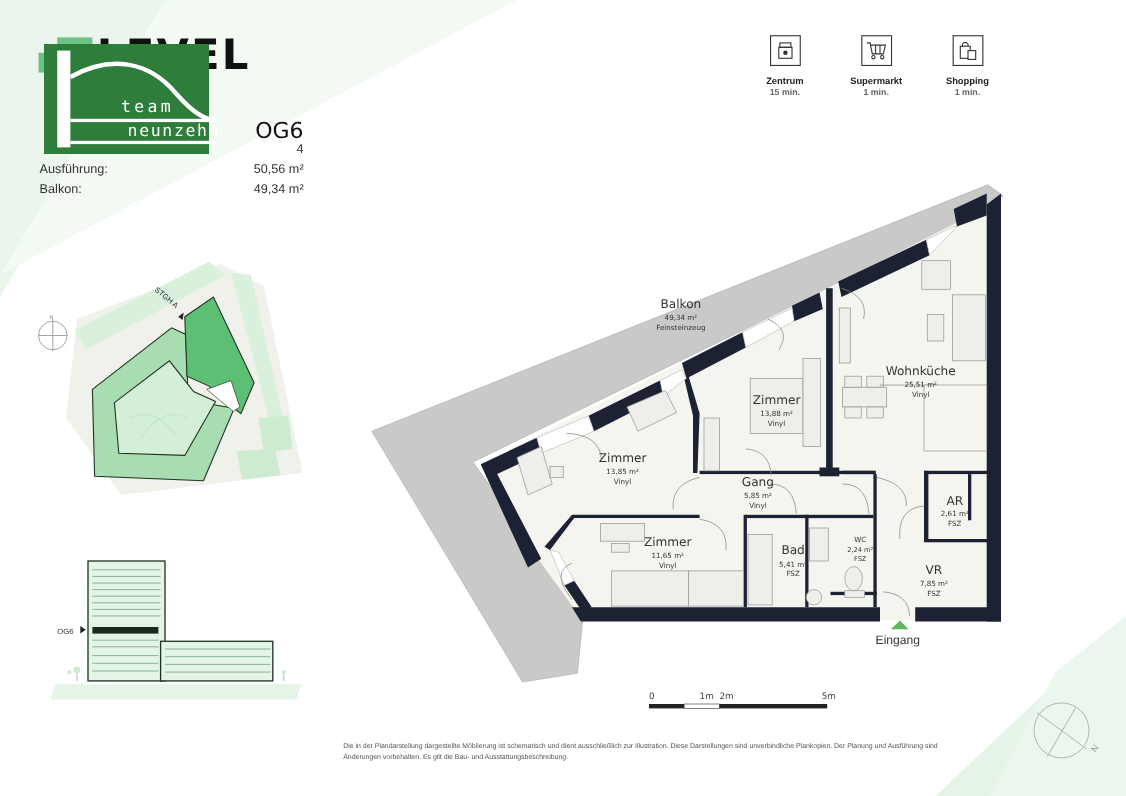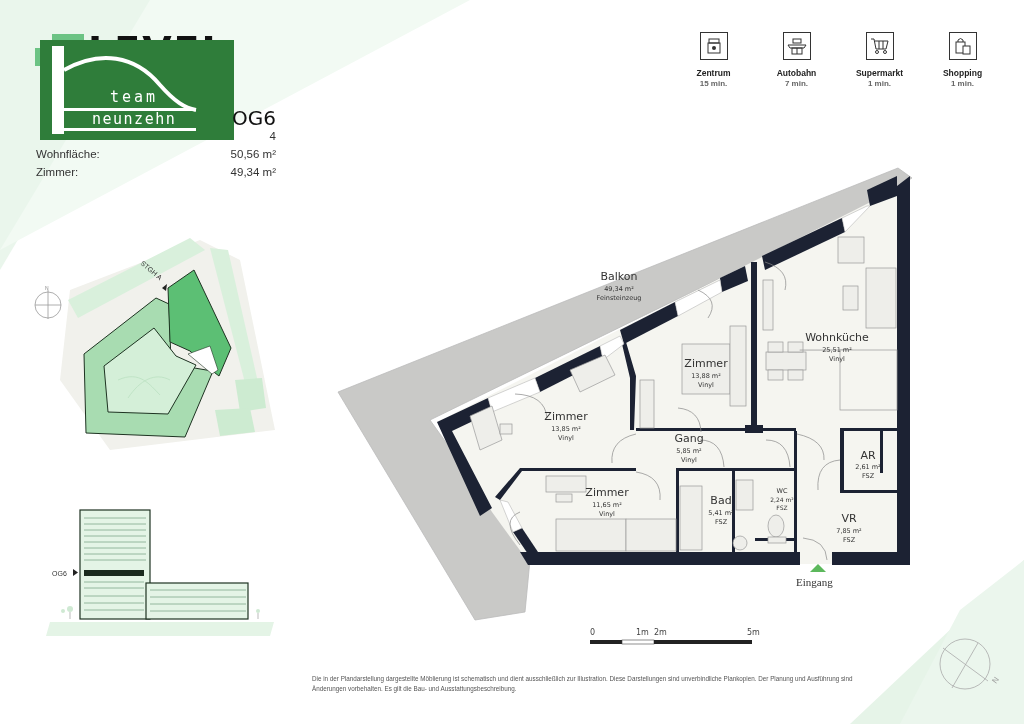--- a/index.html
+++ b/index.html
@@ -1,38 +1,38 @@
 <!DOCTYPE html>
 <html><head>
   <meta charset="utf-8">
   <style>
     html, body { margin:0; padding:0; }
     body { width:1024px; height:724px; position:relative; overflow:hidden; background:#ffffff; font-family:"Liberation Sans", sans-serif; color:#222; }
     .bg-decor { position:absolute; left:0; top:0; }
     .title-level { position:absolute; left:88px; top:28px; font-family:"DejaVu Sans", sans-serif; font-weight:bold; font-size:38px; letter-spacing:2px; color:#111; }
-    .logo { position:absolute; left:40px; top:40px; width:194px; height:100px; background:#2f7d3a; }
+    .logo { position:absolute; left:40px; top:40px; width:150px; height:100px; background:#2f7d3a; }
     .logo-accent { position:absolute; left:52px; top:34px; width:32px; height:10px; background:#6cc384; }
     .logo-accent2 { position:absolute; left:35px; top:48px; width:8px; height:18px; background:#6cc384; }
     .logo svg { position:absolute; left:0; top:0; }
     .logo .t1 { position:absolute; left:70px; top:48px; font-family:"DejaVu Sans Mono", monospace; font-size:15px; letter-spacing:3px; color:#fff; }
-    .logo .t2 { position:absolute; left:52px; top:70px; font-family:"DejaVu Sans Mono", monospace; font-size:15px; letter-spacing:1.5px; color:#fff; }
+    .logo .t2 { position:absolute; left:76px; top:70px; font-family:"DejaVu Sans Mono", monospace; font-size:15px; letter-spacing:1.5px; color:#fff; }
     .unit-id { position:absolute; right:748px; top:106px; font-family:"DejaVu Sans", sans-serif; font-size:20px; color:#111; }
     .info-row { position:absolute; left:36px; width:240px; font-size:11.5px; color:#333; display:flex; justify-content:space-between; }
     .amenities { position:absolute; left:672px; top:32px; display:flex; gap:0; }
     .amenity { width:83px; text-align:center; }
     .amenity .box { width:26px; height:26px; border:1.5px solid #333; margin:0 auto; display:flex; align-items:center; justify-content:center; }
     .amenity .lbl { font-size:8.5px; font-weight:bold; margin-top:8px; color:#222; }
     .amenity .dist { font-size:8px; color:#666; margin-top:1px;font-weight:bold; }
     .plan { position:absolute; left:0; top:0; }
     .room-lbl { font-family:"DejaVu Sans", sans-serif; fill:#333; }
     .scale { position:absolute; left:590px; top:628px; }
     .scale-labels { position:absolute; left:590px; top:628px; width:180px; height:10px; font-family:"DejaVu Sans", sans-serif; font-size:8px; color:#444; }
     .scale-labels span { position:absolute; top:0; }
     .disclaimer { position:absolute; left:312px; top:674px; width:550px; font-size:6.3px; line-height:9.5px; color:#555; }
-    .entrance-label { position:absolute; left:796px; top:576px; font-family:Liberation Serif, serif; font-size:11px; color:#333; }
+    .entrance-label { position:absolute; left:796px; top:576px; font-family:Liberation Sans, sans-serif; font-size:11px; color:#333; }
   </style>
 </head>
 <body>
 
 <svg class="bg-decor" width="1024" height="724">
   <polygon points="0,0 160,0 0,270" fill="#eaf6ec"></polygon>
   <polygon points="150,0 470,0 0,250" fill="#f2faf3"></polygon>
   <polygon points="1024,560 1024,724 850,724" fill="#e6f4e8"></polygon>
   <polygon points="960,610 1024,560 1024,724 900,724" fill="#ebf6ed"></polygon>
 </svg>
@@ -51,51 +51,39 @@
   <span class="t2">neunzehn</span>
 </div>
 
 <div class="unit-id">OG6</div>
 
 <div class="info-row" style="top:130px;">
   <span style="visibility:hidden">Zimmer:</span>
   <span>4</span>
 </div>
 <div class="info-row" style="top:148px;">
-  <span>Wohnfläche:</span>
+  <span>Ausführung:</span>
   <span>50,56 m²</span>
 </div>
 <div class="info-row" style="top:166px;">
-  <span>Zimmer:</span>
+  <span>Balkon:</span>
   <span>49,34 m²</span>
 </div>
 
 <div class="amenities">
   <div class="amenity">
     <div class="box">
       <svg width="18" height="18">
           <rect x="4" y="2" width="10" height="4" fill="none" stroke="#333"></rect>
           <rect x="3" y="6" width="12" height="10" fill="none" stroke="#333"></rect>
           <circle cx="9" cy="11" r="2" fill="#333"></circle>
         </svg>
     </div>
     <div class="lbl">Zentrum</div>
     <div class="dist">15 min.</div>
-  </div>
-  <div class="amenity">
-    <div class="box">
-      <svg width="20" height="18">
-          <rect x="6" y="2" width="8" height="4" fill="none" stroke="#333"></rect>
-          <path d="M1 8 H19 L17 11 H3 Z" fill="none" stroke="#333"></path>
-          <rect x="5" y="11" width="10" height="6" fill="none" stroke="#333"></rect>
-          <line x1="10" y1="11" x2="10" y2="17" stroke="#333"></line>
-        </svg>
-    </div>
-    <div class="lbl">Autobahn</div>
-    <div class="dist">7 min.</div>
   </div>
   <div class="amenity">
     <div class="box">
       <svg width="20" height="18">
           <path d="M1 2 H4 L6 12 H16 L18 4 H5" fill="none" stroke="#333"></path>
           <line x1="9" y1="4" x2="9" y2="12" stroke="#333"></line>
           <line x1="13" y1="4" x2="13" y2="12" stroke="#333"></line>
           <circle cx="7" cy="15" r="1.5" fill="none" stroke="#333"></circle>
           <circle cx="15" cy="15" r="1.5" fill="none" stroke="#333"></circle>
         </svg>

